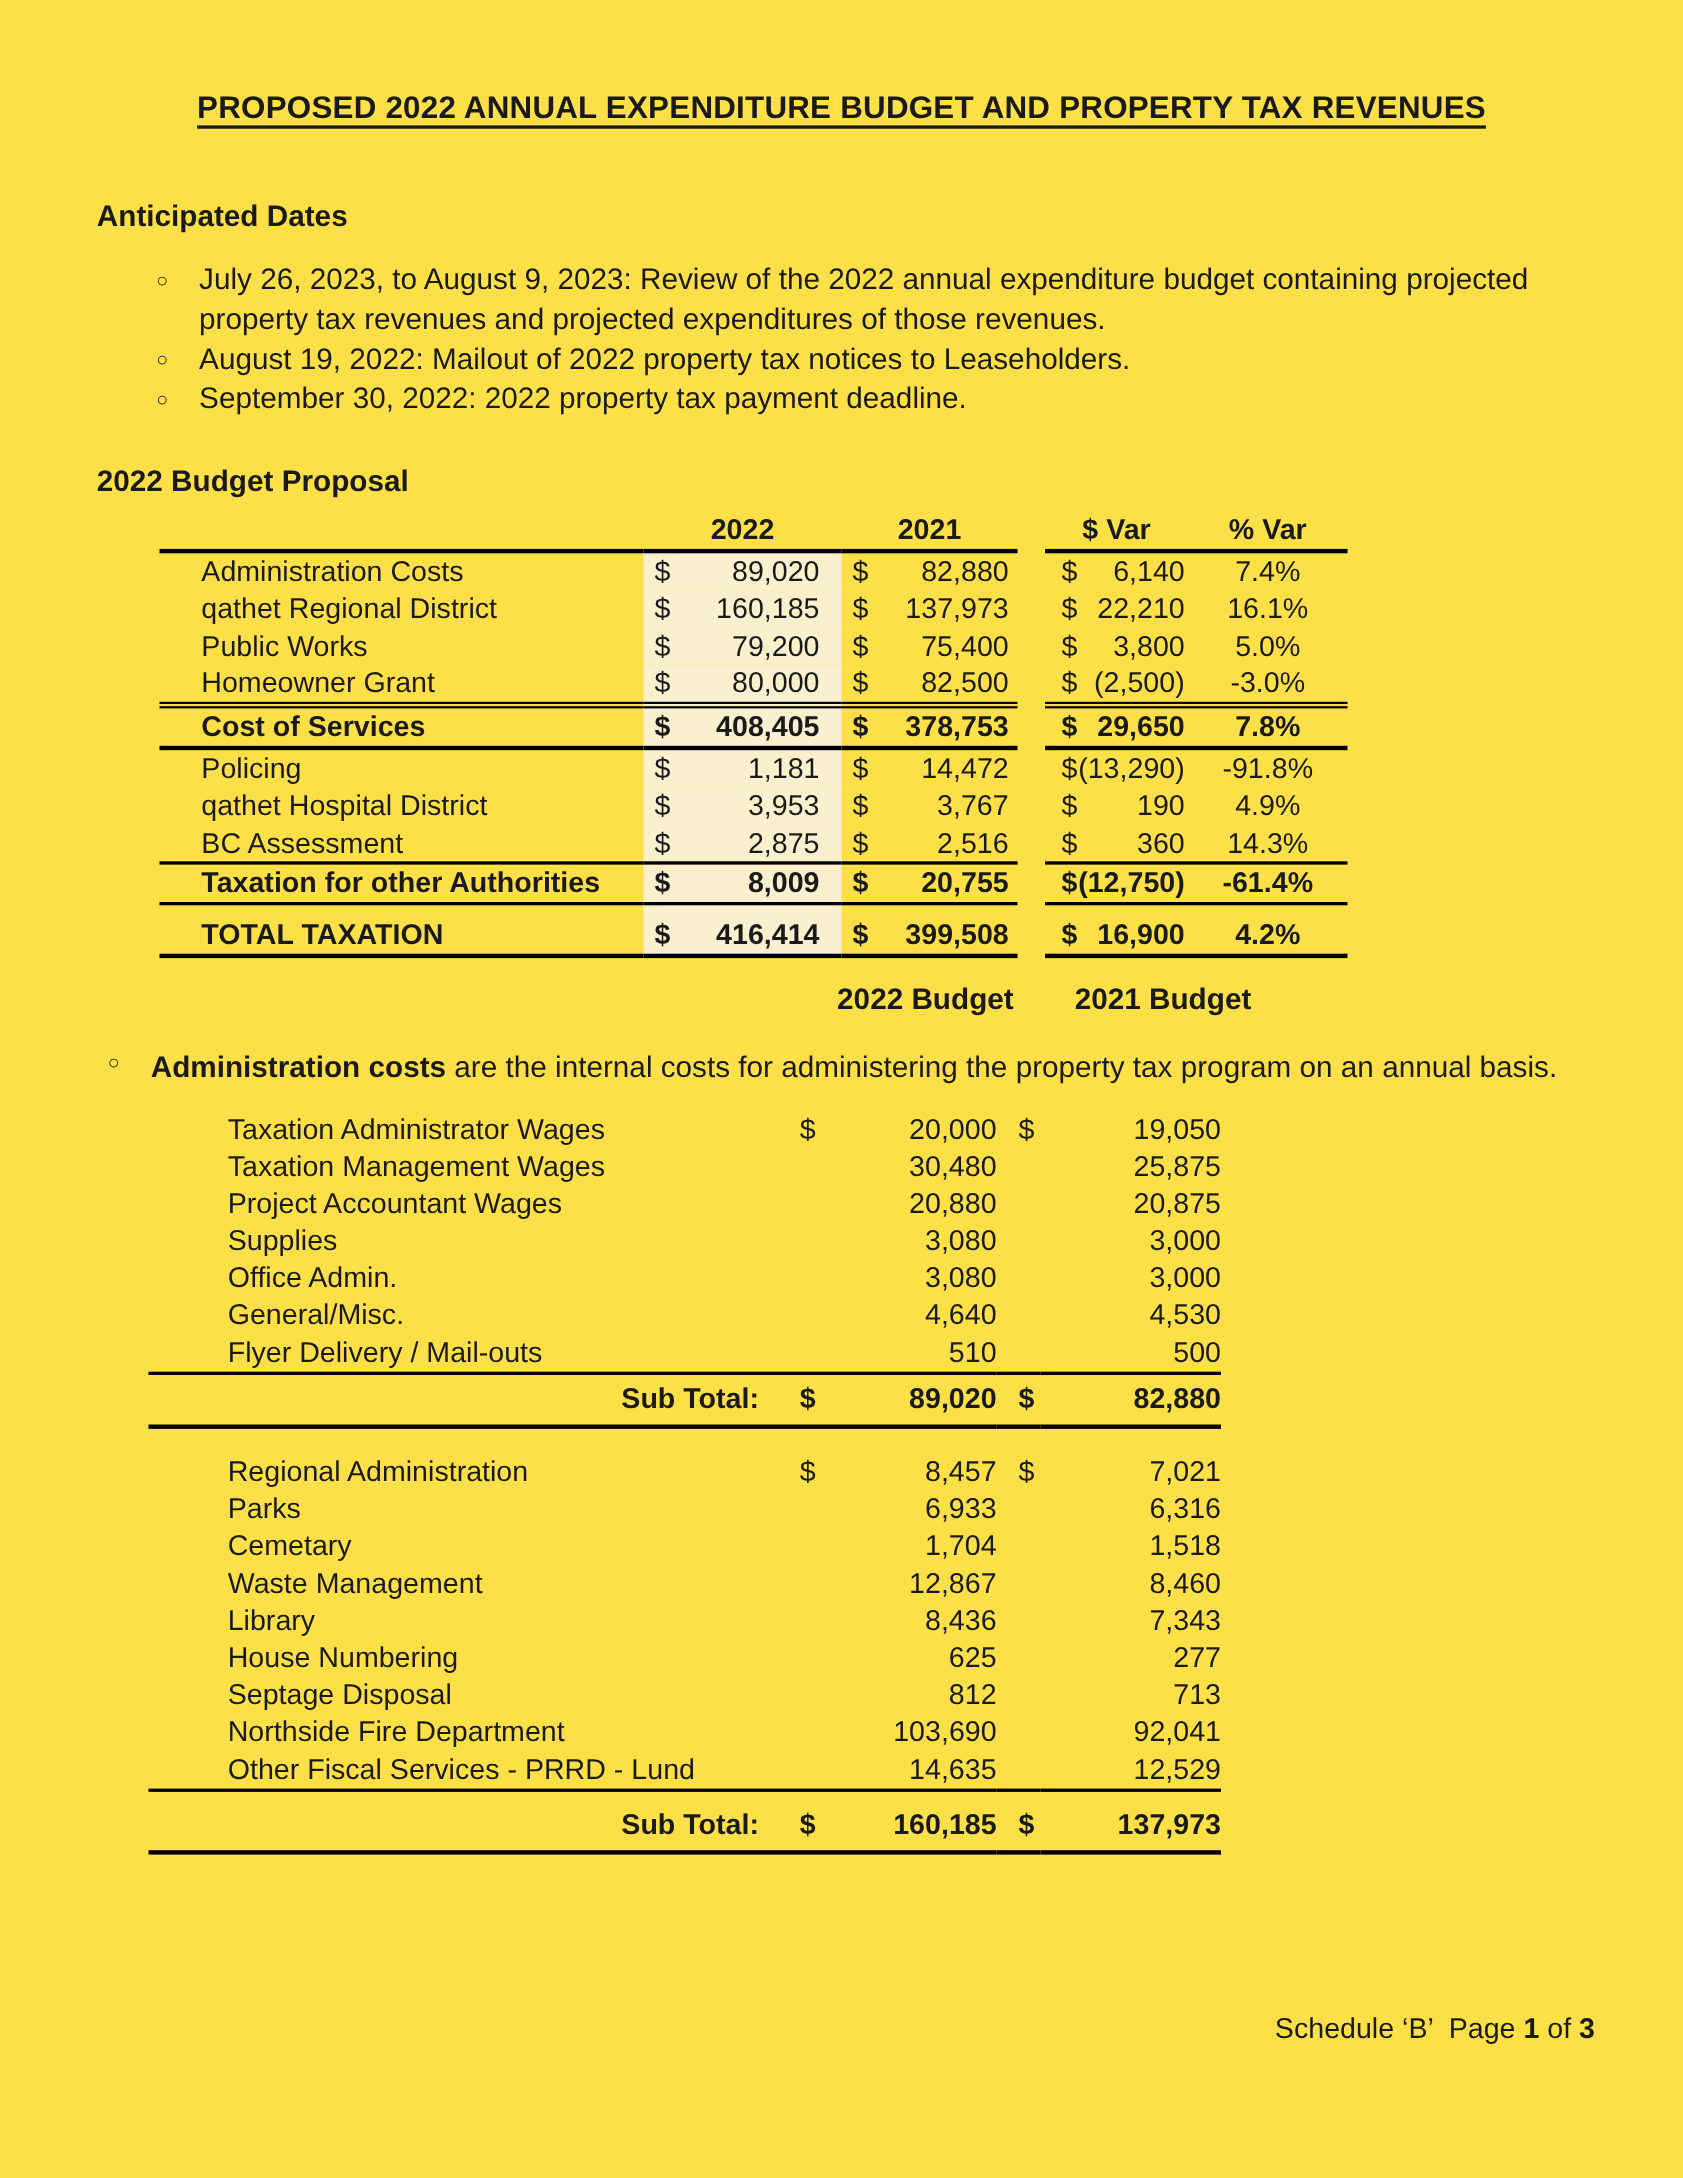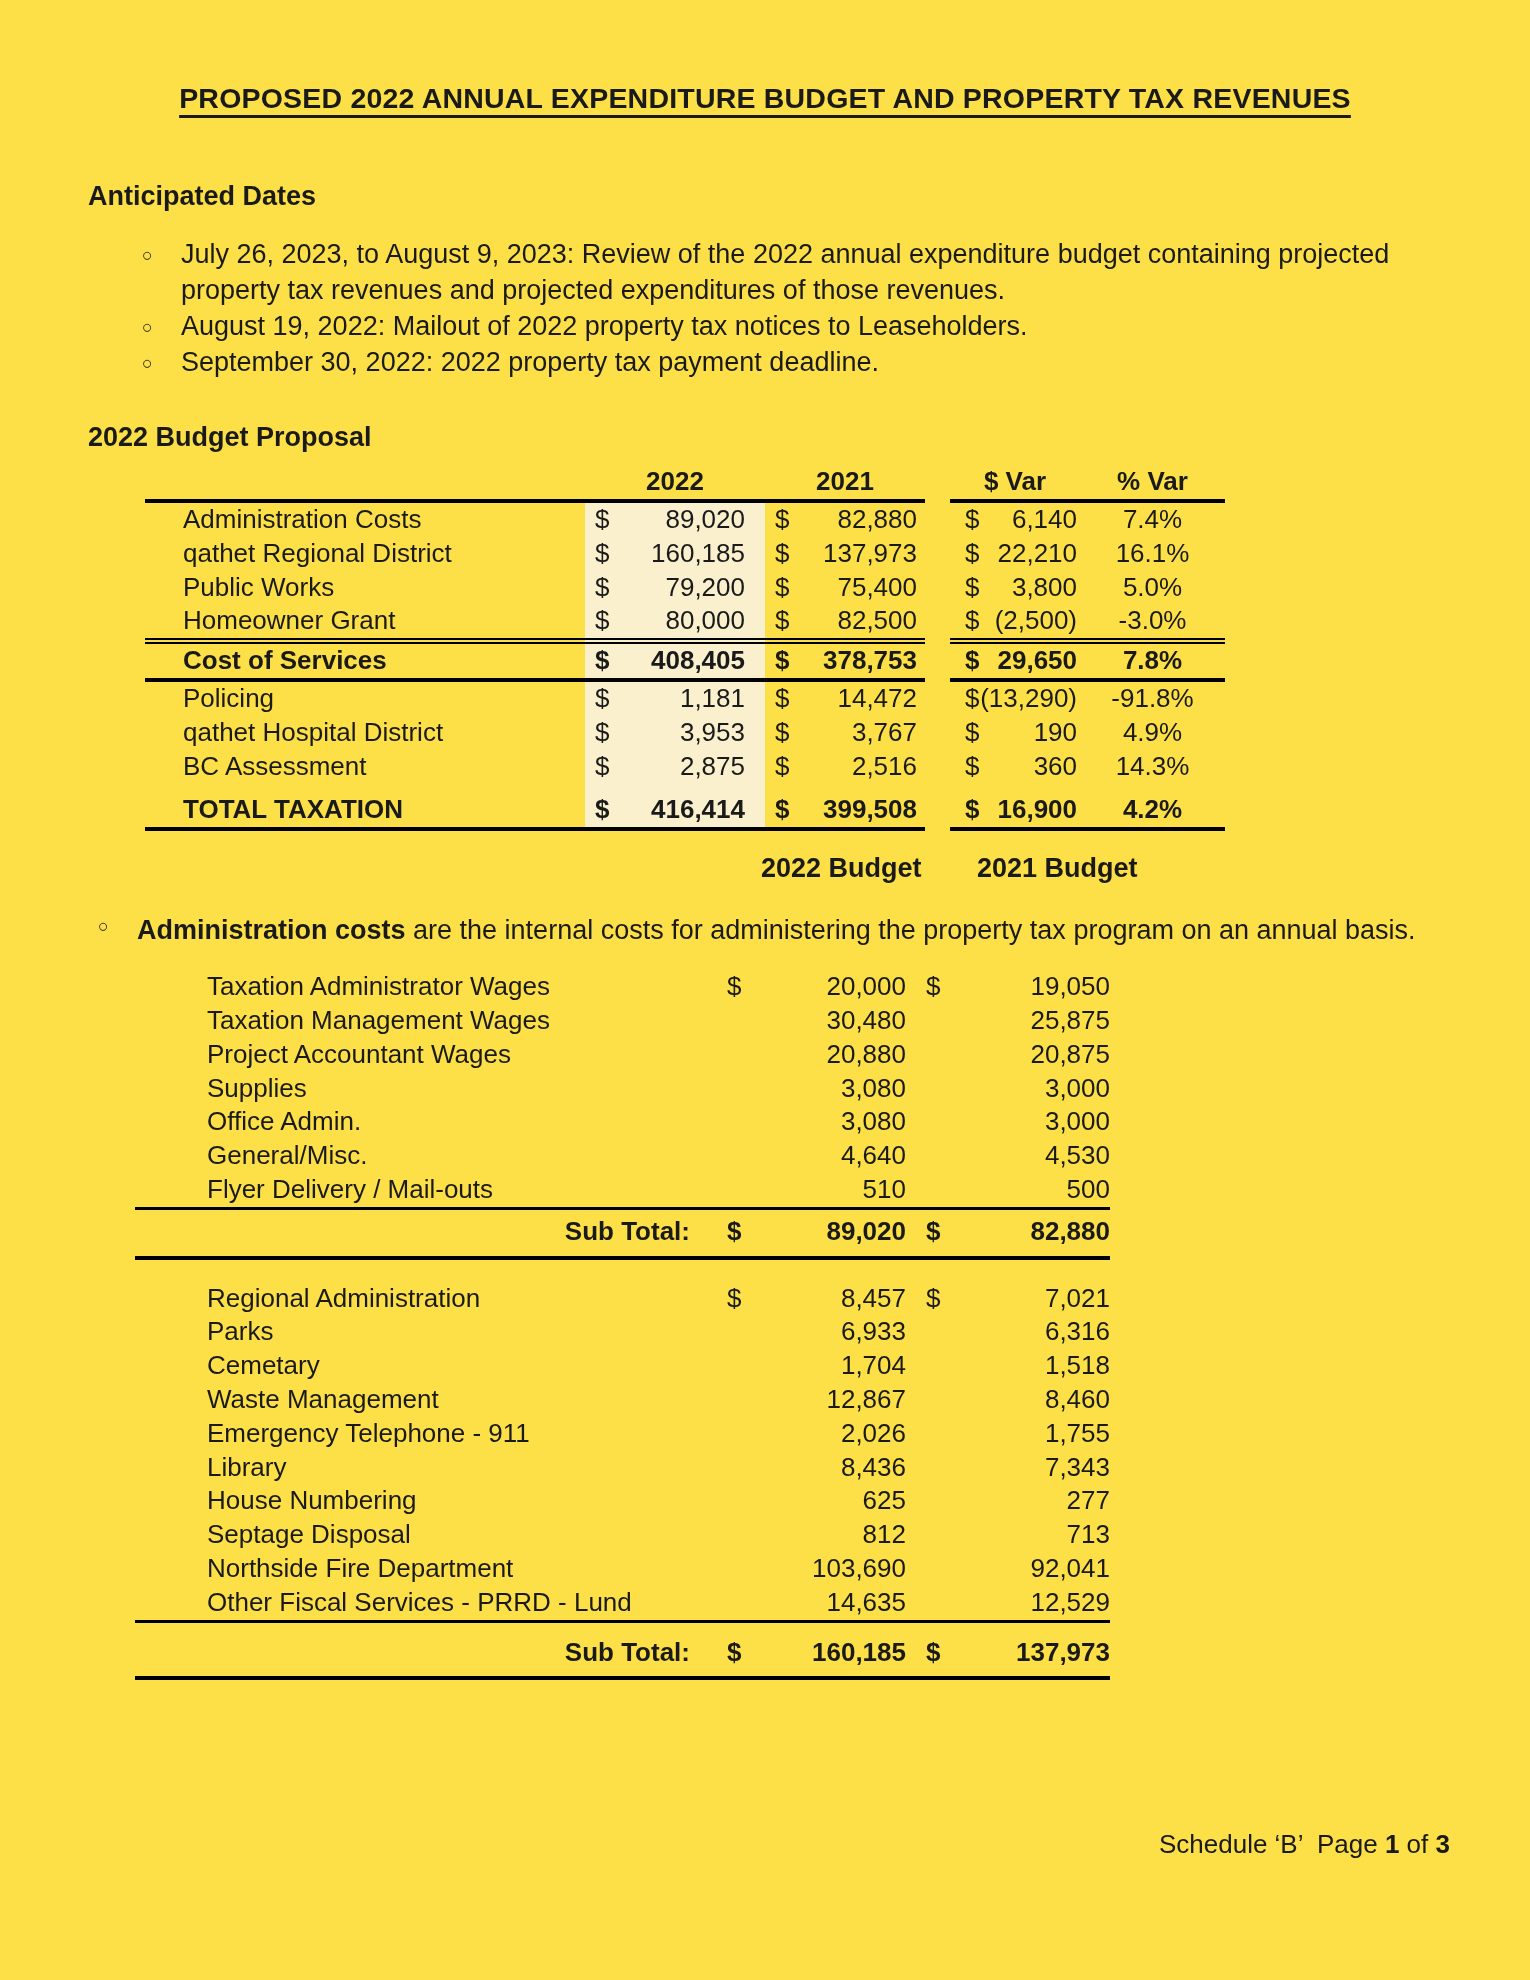--- a/index.html
+++ b/index.html
@@ -199,20 +199,31 @@
           <td class="c-label">BC Assessment</td>
           <td class="c-d hl">$</td>
           <td class="c-v hl">2,875</td>
           <td class="c-d">$</td>
           <td class="c-v c-v21">2,516</td>
           <td class="sp"></td>
           <td class="c-d c-dv">$</td>
           <td class="c-v c-vv">360</td>
           <td class="c-p">14.3%</td>
         </tr>
+        <tr class="row-taxother">
+          <td class="c-label lab-r">Taxation for other Authorities</td>
+          <td class="c-d hl">$</td>
+          <td class="c-v hl">8,009</td>
+          <td class="c-d">$</td>
+          <td class="c-v c-v21">20,755</td>
+          <td class="sp"></td>
+          <td class="c-d c-dv">$</td>
+          <td class="c-v c-vv">(12,750)</td>
+          <td class="c-p">-61.4%</td>
+        </tr>
         <tr class="row-total">
           <td class="c-label lab-r">TOTAL TAXATION</td>
           <td class="c-d hl">$</td>
           <td class="c-v hl">416,414</td>
           <td class="c-d">$</td>
           <td class="c-v c-v21">399,508</td>
           <td class="sp"></td>
           <td class="c-d c-dv">$</td>
           <td class="c-v c-vv">16,900</td>
           <td class="c-p">4.2%</td>
@@ -327,27 +338,20 @@
           <td class="s-v">1,518</td>
         </tr>
         <tr>
           <td class="s-label">Waste Management</td>
           <td class="s-d"></td>
           <td class="s-v">12,867</td>
           <td class="s-d s-d2"></td>
           <td class="s-v">8,460</td>
         </tr>
         <tr>
-          <td class="s-label">Emergency Telephone - 911</td>
-          <td class="s-d"></td>
-          <td class="s-v">2,026</td>
-          <td class="s-d s-d2"></td>
-          <td class="s-v">1,755</td>
-        </tr>
-        <tr>
           <td class="s-label">Library</td>
           <td class="s-d"></td>
           <td class="s-v">8,436</td>
           <td class="s-d s-d2"></td>
           <td class="s-v">7,343</td>
         </tr>
         <tr>
           <td class="s-label">House Numbering</td>
           <td class="s-d"></td>
           <td class="s-v">625</td>

